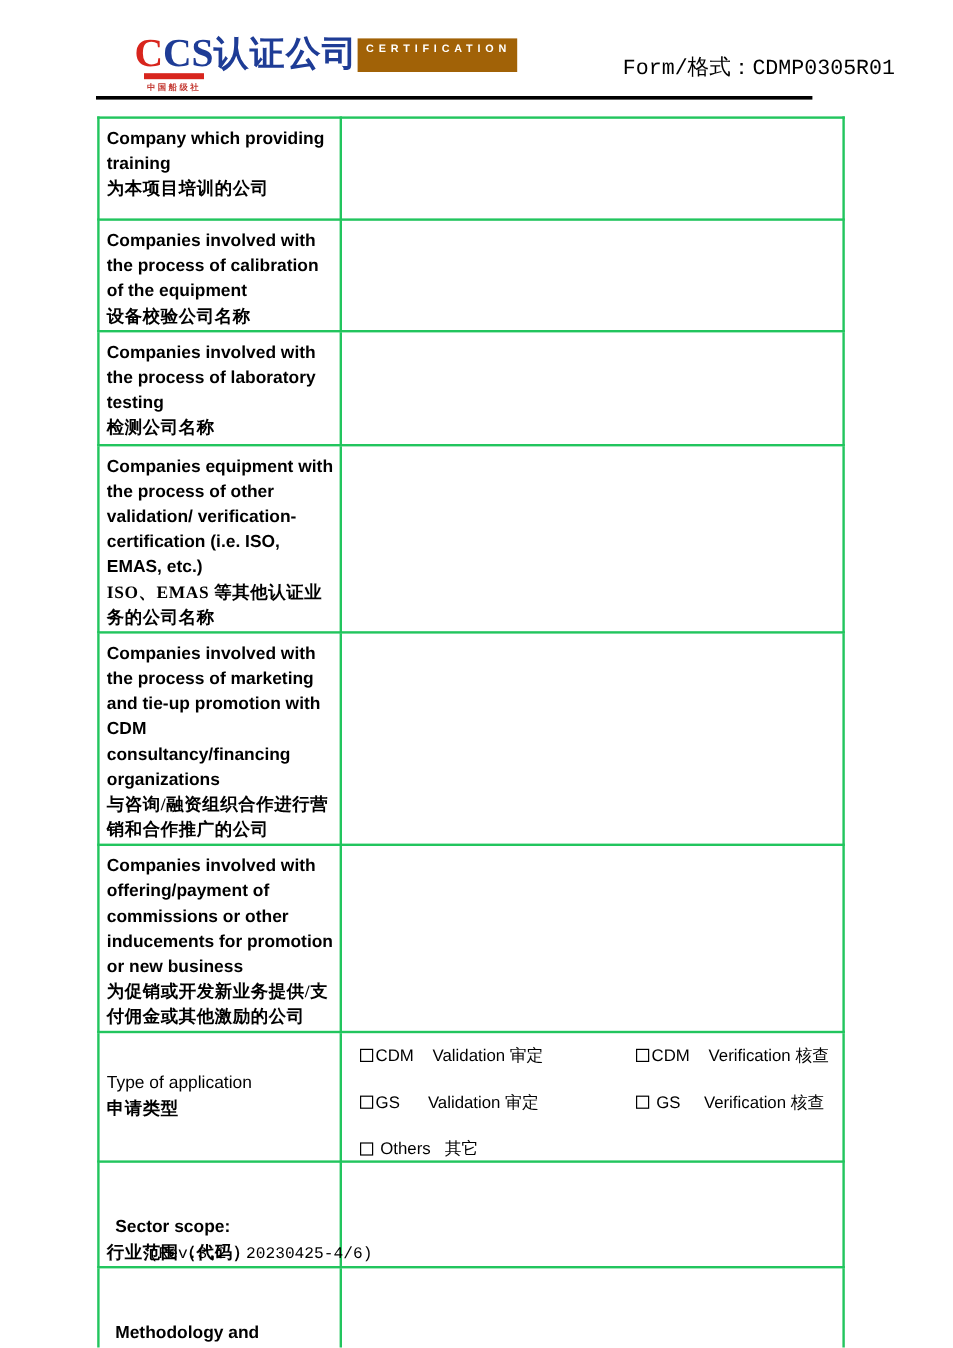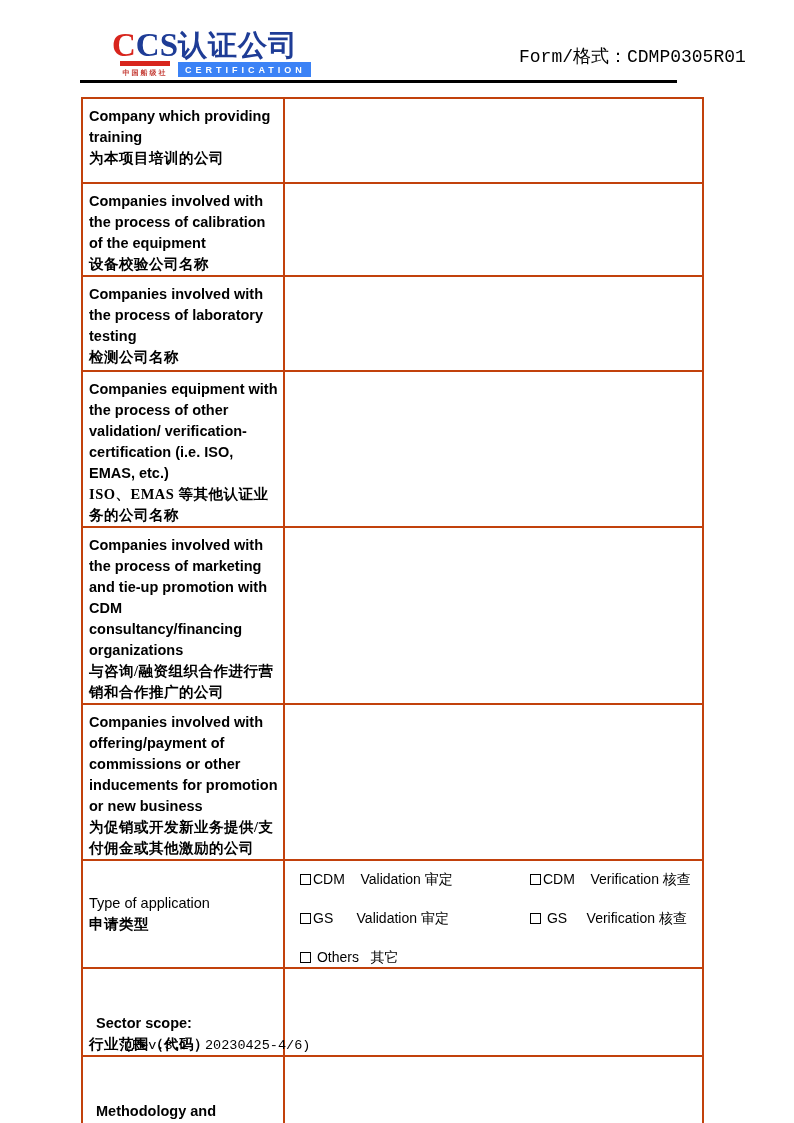--- a/index.html
+++ b/index.html
@@ -12,29 +12,29 @@
   }
 
   
   .logo { position: absolute; left: 112px; top: 30px; display: flex; align-items: flex-start; gap: 0; }
   .ccs-col { display: flex; flex-direction: column; align-items: center; }
   .ccs-word { font-family: "Liberation Serif", serif; font-weight: bold; font-size: 33px; line-height: 30px; letter-spacing: 0px; }
   .ccs-red { color: #d8251d; }
   .ccs-blue { color: #1e3c96; }
   .ccs-bar { width: 50px; height: 5px; background: #d8251d; margin-top: 1px; }
   .society { font-size: 7px; font-weight: bold; letter-spacing: 2px; color: #c43a33; margin-top: 2px; white-space: nowrap; }
-  .right-col { display: flex; flex-direction: column; }
+  .right-col { display: flex; flex-direction: row; }
   .company-zh { font-size: 29px; line-height: 30px; font-weight: bold; color: #1e3c96; letter-spacing: 1px; white-space: nowrap; }
-  .cert-box { background: #3b82f6; color: #fff; font-size: 9px; font-weight: bold; letter-spacing: 4px; padding: 3px 5px 2px 7px; margin-top: 2px; text-align: center; white-space: nowrap; }
+  .cert-box { background: #a16207; color: #fff; font-size: 9px; font-weight: bold; letter-spacing: 4px; padding: 3px 5px 2px 7px; margin-top: 2px; text-align: center; white-space: nowrap; }
   .form-code { position: absolute; left: 519px; top: 44px; font-family: "Liberation Mono", monospace; font-size: 18px; white-space: pre; }
   .header-rule { position: absolute; left: 80px; top: 80px; width: 597px; height: 3px; background: #000; }
 
   
   table.app-table { position: absolute; left: 81px; top: 97px; width: 621px; border-collapse: collapse; table-layout: fixed; }
-  .app-table td { border: 2px solid #c2410c; vertical-align: top; overflow: hidden; }
+  .app-table td { border: 2px solid #22c55e; vertical-align: top; overflow: hidden; }
   .app-table td.label { padding: 7px 5px 0 6px; }
   .en { display: block; font-size: 14.5px; line-height: 21px; font-weight: bold; }
   .zh { display: block; font-size: 14.5px; line-height: 21px; font-weight: bold; font-family: "Liberation Serif", "DejaVu Serif", serif; letter-spacing: 0.5px; }
   tr.r0 { height: 85px; }
   tr.r1 { height: 90px; }
   tr.r2 { height: 95px; }
   tr.r3 { height: 146px; }
   tr.r4 { height: 151px; }
   tr.r5 { height: 152px; }
   tr.r6 { height: 105px; }

